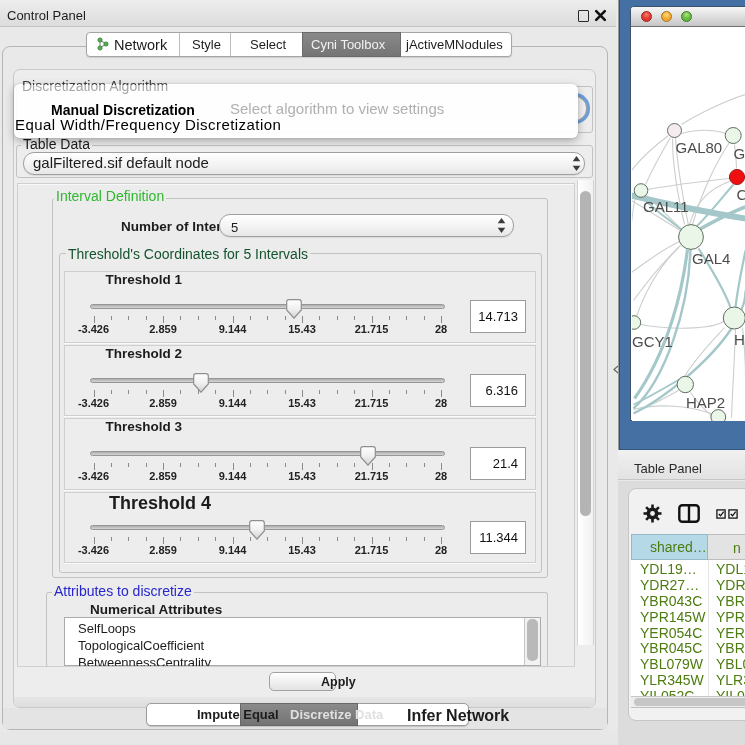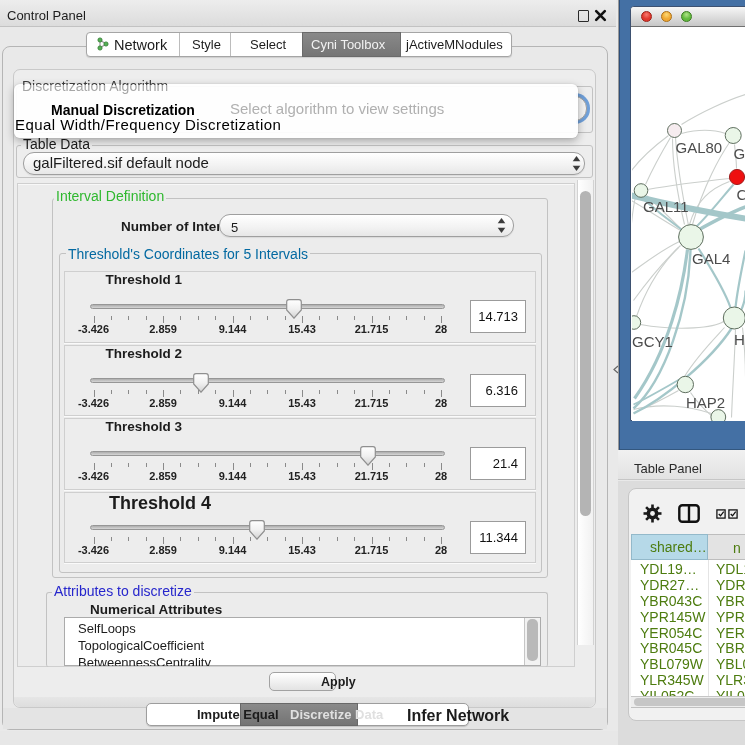--- a/index.html
+++ b/index.html
@@ -57,21 +57,21 @@
 <div class="grp" style="left:52px;top:198px;width:496px;height:380px;"></div>
 <div class="grplbl" style="left:54px;top:188px;color:#2eb82e;background:#ececec;font-size:14px;">Interval Definition</div>
 <div class="txt b" style="left:85px;top:218.5px;font-size:13.5px;">Number of Intervals</div>
 <div class="combo" style="left:219px;top:214px;width:295px;height:23px;"></div>
 <div class="txt" style="left:231px;top:219.5px;">5</div>
 <svg class="abs" style="left:497px;top:218px;" width="9" height="15" viewBox="0 0 9 15">
     <path d="M4.5,0 L8.3,5.2 L0.7,5.2 Z" fill="#3c3c3c"></path>
     <path d="M4.5,15 L8.3,9.8 L0.7,9.8 Z" fill="#3c3c3c"></path>
   </svg>
 <div class="grp" style="left:59px;top:253px;width:483px;height:320px;"></div>
-<div class="grplbl" style="left:66px;top:246px;color:#0369a1;background:#ececec;font-size:14px;">Threshold's Coordinates for 5 Intervals</div>
+<div class="grplbl" style="left:66px;top:246px;color:#14532d;background:#ececec;font-size:14px;">Threshold's Coordinates for 5 Intervals</div>
 <div class="abs" style="left:64px;top:271px;width:472px;height:71.5px;background:#ededed;border:1px solid #cfcfcf;box-shadow:0 1px 0 #fafafa;"></div>
 <div class="txt b" style="left:69.5px;top:272px;font-size:13.5px;">Threshold 1</div>
 <div class="abs" style="left:90px;top:304px;width:355px;height:5px;border-radius:2.5px;background:linear-gradient(#adadad,#d6d6d6);border:1px solid #969696;"></div>
 <div class="tick" style="left:93.5px;top:316px;height:7px;"></div>
 <div class="tick" style="left:110.9px;top:316px;height:4px;"></div>
 <div class="tick" style="left:128.2px;top:316px;height:4px;"></div>
 <div class="tick" style="left:145.6px;top:316px;height:4px;"></div>
 <div class="tick" style="left:163.0px;top:316px;height:7px;"></div>
 <div class="tick" style="left:180.4px;top:316px;height:4px;"></div>
 <div class="tick" style="left:197.8px;top:316px;height:4px;"></div>

